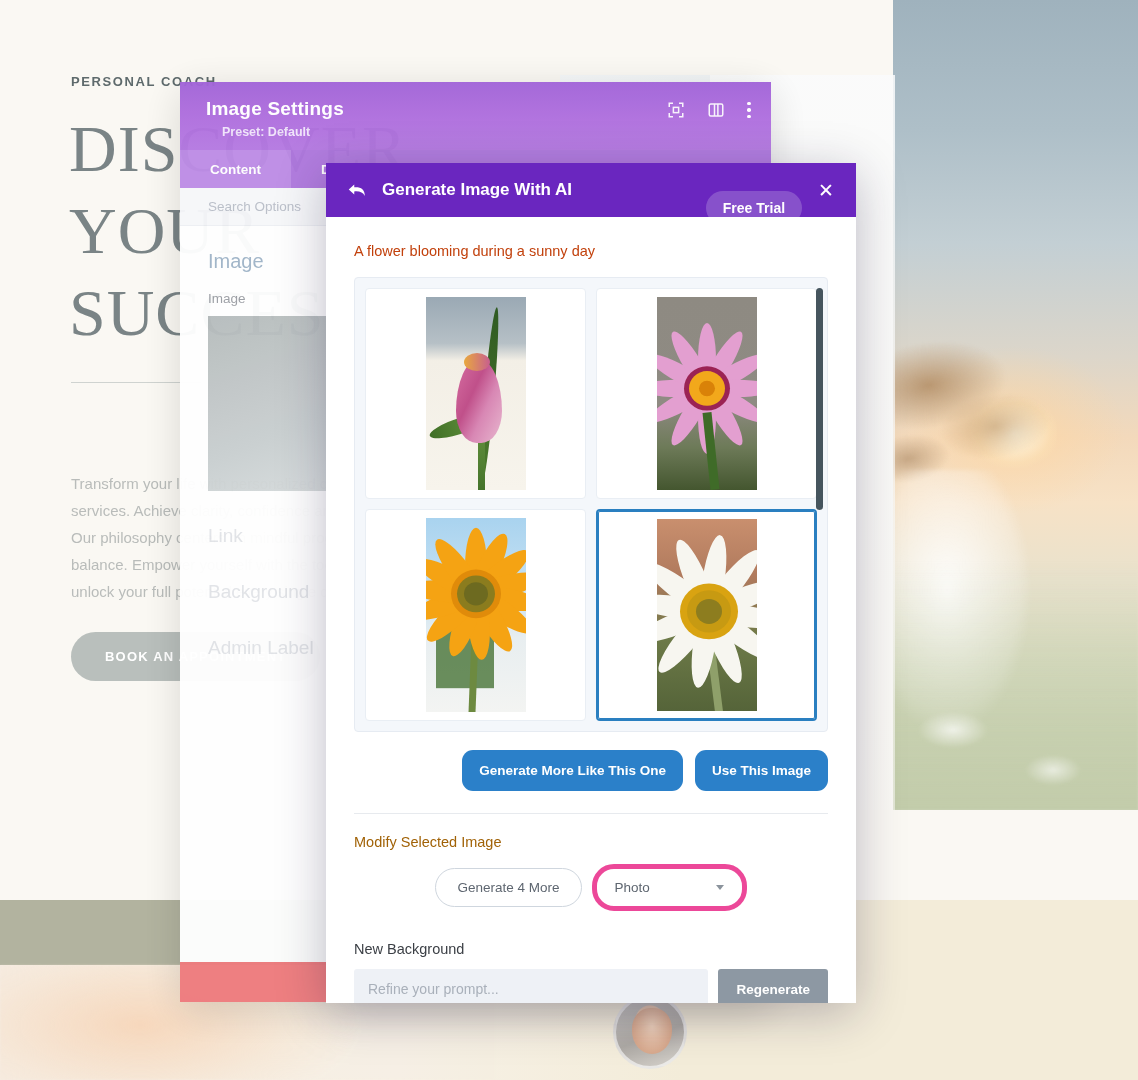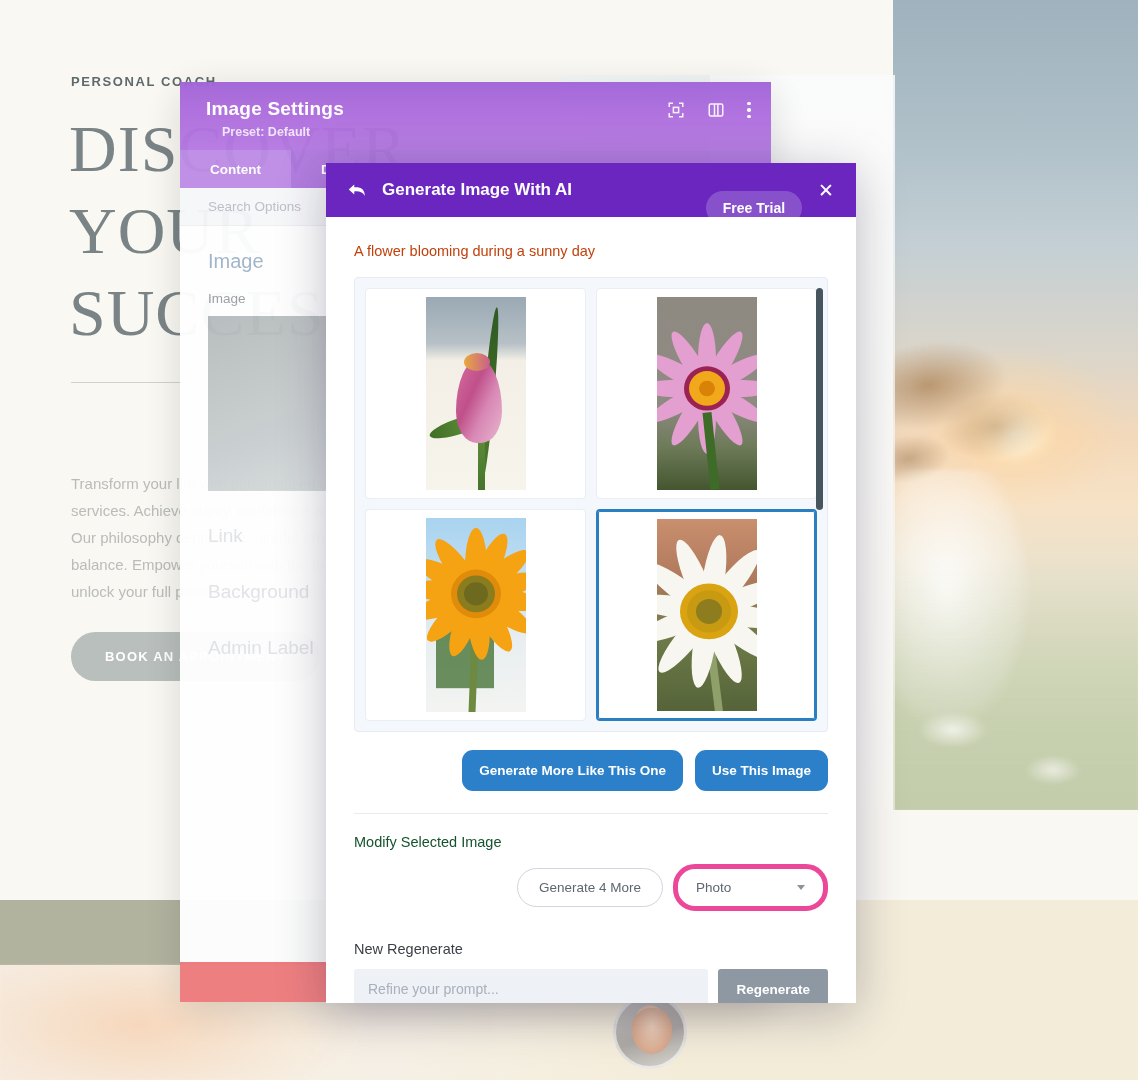--- a/index.html
+++ b/index.html
@@ -290,23 +290,23 @@
   .ai-actions {
     display: flex; justify-content: flex-end; gap: 12px; margin-top: 18px;
   }
   .btn-blue {
     background: #2b80c9; color: #ffffff; border: none;
     font-size: 13.5px; font-weight: bold; font-family: inherit;
     padding: 13px 17px; border-radius: 11px; cursor: pointer;
   }
   .ai-divider { height: 1px; background: #e7eaee; margin: 22px 0 0 0; }
 
-  .ai-subheading { font-size: 14.5px; color: #14532d; margin-top: 20px; }
+  .ai-subheading { font-size: 14.5px; color: #a16207; margin-top: 20px; }
   .ai-modify-row {
-    display: flex; justify-content: flex-end; align-items: center; gap: 10px; margin-top: 14px;
+    display: flex; justify-content: center; align-items: center; gap: 10px; margin-top: 14px;
   }
   .pill-btn {
     border: 1px solid #cfd6de; background: #ffffff; color: #5e6670;
     font-size: 13.5px; font-family: inherit;
     padding: 11px 21px; border-radius: 22px; cursor: pointer;
   }
   .pill-select {
     border: 5px solid #ec4899; background: #ffffff; color: #5e6670;
     font-size: 13.5px; font-family: inherit;
     padding: 11px 18px; border-radius: 22px; cursor: pointer;
@@ -539,21 +539,21 @@
       <div class="ai-subheading">Modify Selected Image</div>
 
       <div class="ai-modify-row">
         <button class="pill-btn">Generate 4 More</button>
         <div class="pill-select">
           <span>Photo</span>
           <span class="caret"></span>
         </div>
       </div>
 
-      <div class="ai-newdesc">New Regenerate</div>
+      <div class="ai-newdesc">New Background</div>
 
       <div class="ai-input-row">
         <input class="ai-input" type="text" placeholder="Refine your prompt..." style="">
         <button class="btn-grey">Regenerate</button>
       </div>
 
     </div>
   </div>
 
 </div>

